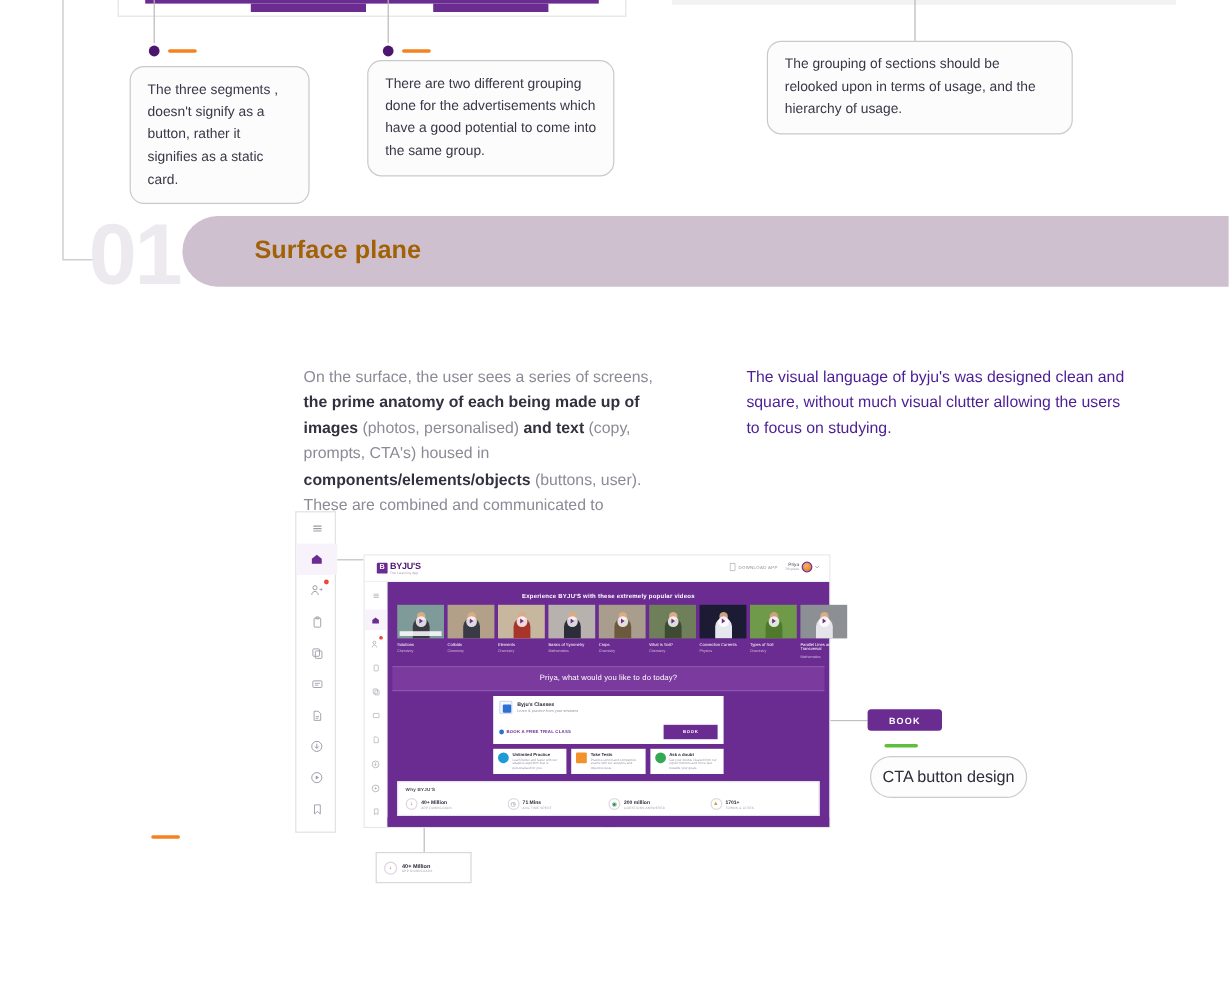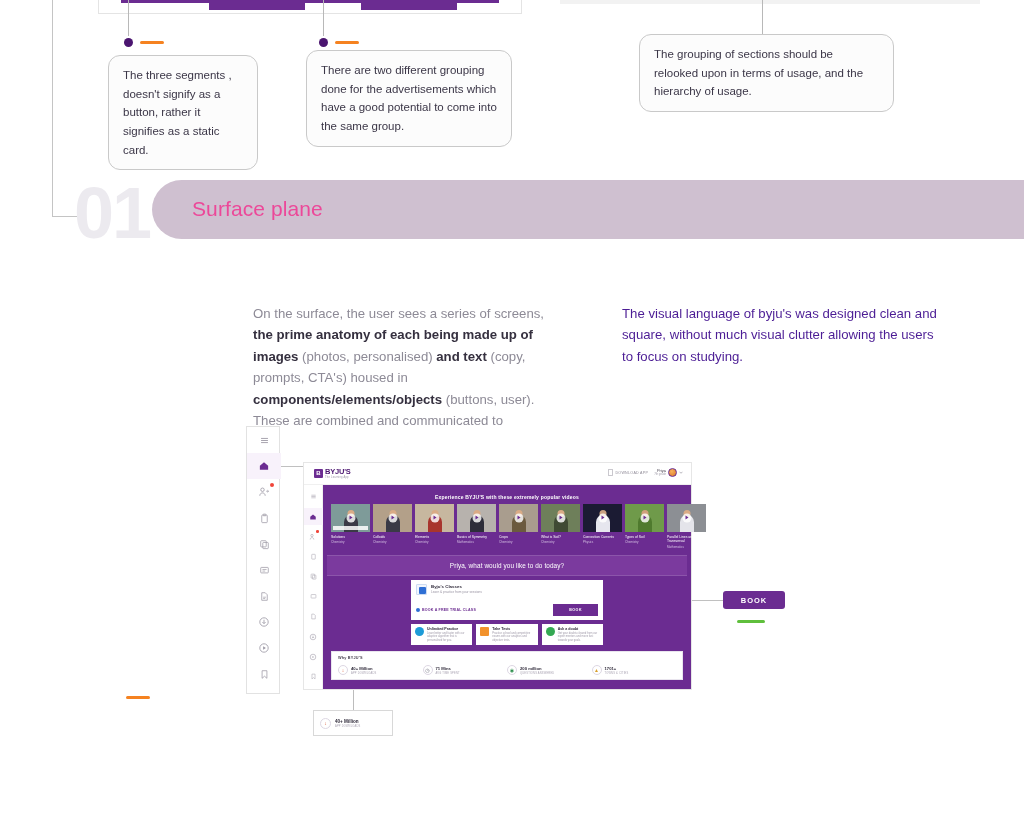--- a/index.html
+++ b/index.html
@@ -77,22 +77,22 @@
     font-size: 72px; font-weight: bold; letter-spacing: -2px;
     color: #eceaef;
     font-family: "Liberation Sans", sans-serif;
   }
   .section-band {
     position: absolute; left: 152px; top: 180px; right: 0; height: 59px;
     background: #cfc0d0;
     border-top-left-radius: 30px; border-bottom-left-radius: 30px;
   }
   .section-band-title {
-    position: absolute; left: 192px; top: 197px;
-    font-size: 21px; font-weight: normal; color: #ec4899;
+    position: absolute; left: 212px; top: 197px;
+    font-size: 21px; font-weight: bold; color: #a16207;
     letter-spacing: .1px;
   }
 
   
   .copy {
     position: absolute;
     font-size: 13.2px; line-height: 1.62; color: #8d8a96;
   }
   .copy b { color: #35303f; font-weight: bold; }
   .copy-left  { left: 253px; top: 303px; width: 300px; }
@@ -648,20 +648,21 @@
     </div>
 
     <div class="mock-footbar">
       <div class="notch"></div>
     </div>
   </div>
 
   <div class="cta-leader"></div>
   <div class="book-chip">BOOK</div>
   <div class="dash green" style="left:737px; top:620px;"></div>
+  <div class="cta-callout">CTA button design</div>
 
   <div class="stat-chip-stem"></div>
   <div class="stat-chip">
     <div class="why-ico" style="color:#d8542f">↓</div>
     <div>
       <div class="why-num">40+ Million</div>
       <div class="why-lab">APP DOWNLOADS</div>
     </div>
   </div>
 

